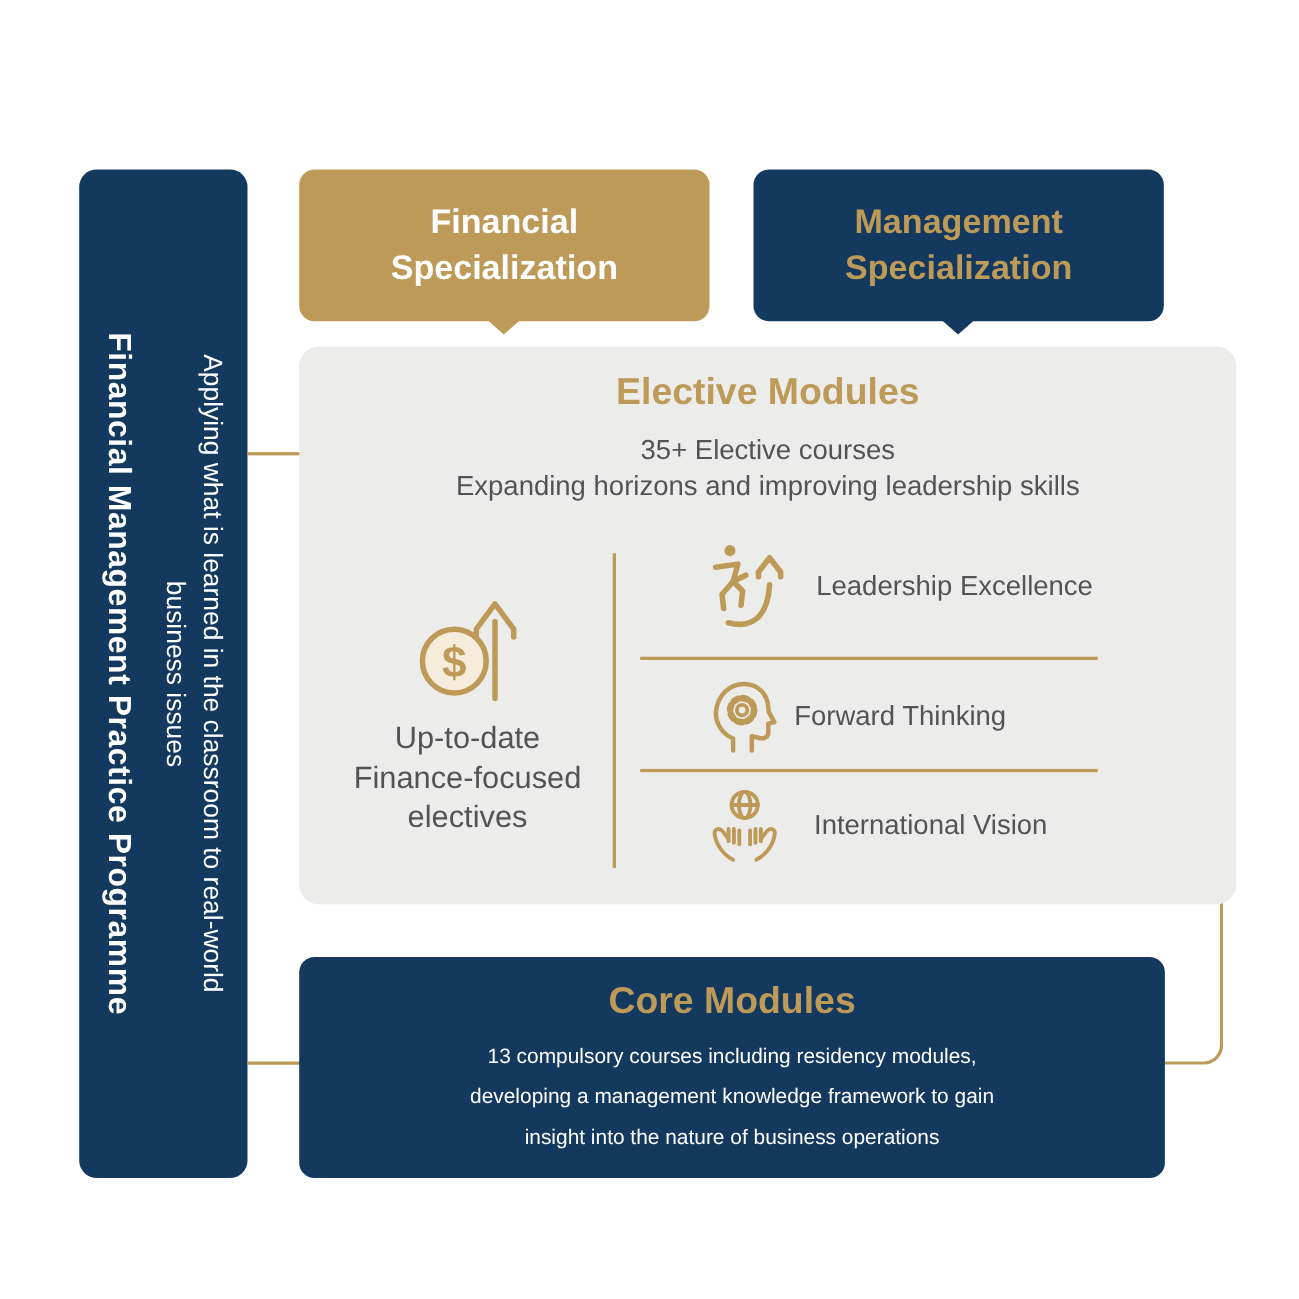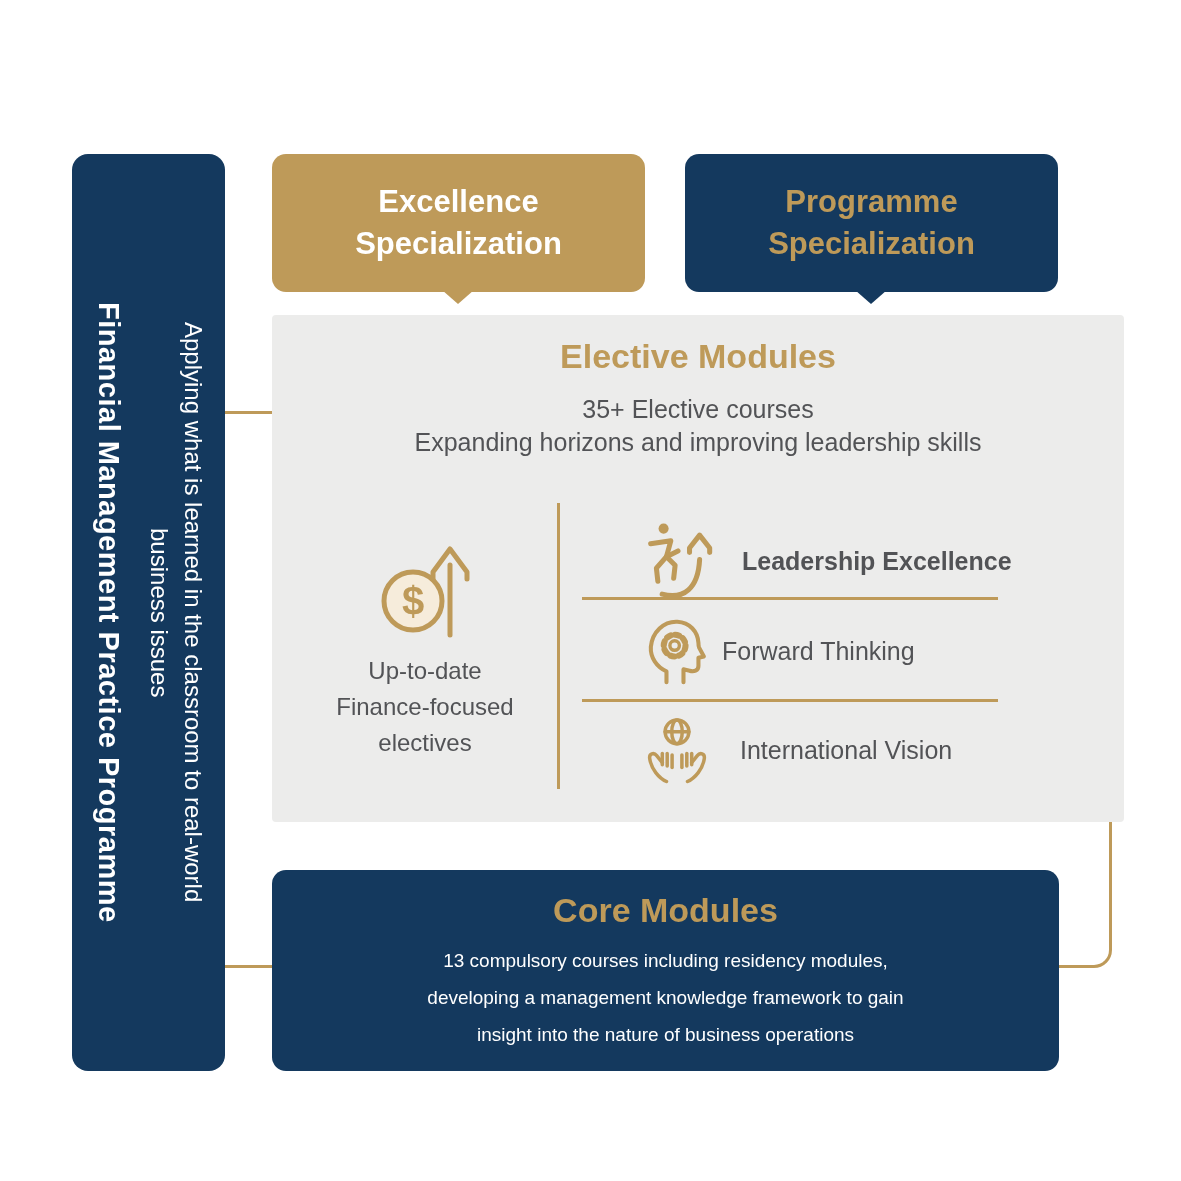--- a/index.html
+++ b/index.html
@@ -58,50 +58,50 @@
     top:290px; width:0; height:0;
     border-left:16px solid transparent;
     border-right:16px solid transparent;
   }
   .tail-tech{ left:442px; border-top:14px solid var(--gold); }
   .tail-lead{ left:855px; border-top:14px solid var(--navy); }
 
   
   .elective{
     left:272px; top:315px; width:852px; height:507px;
-    background:var(--gray-panel); border-radius:4px;
+    background:var(--gray-panel); border-radius:18px;
   }
   .em-title{
     position:absolute; top:22px; left:0; width:100%;
     text-align:center; color:var(--gold);
     font-weight:bold; font-size:34px;
   }
   .em-sub{
     position:absolute; left:0; width:100%;
     text-align:center; color:var(--text-gray); font-size:25px;
   }
   .em-sub1{ top:80px; }
   .em-sub2{ top:113px; }
   .v-divider{
     position:absolute; left:285px; top:188px;
     width:3px; height:286px; background:var(--gold);
   }
   .coin-wrap{ position:absolute; left:104px; top:216px; width:100px; height:120px; color:var(--gold); }
   .uptodate{
     position:absolute; left:0; top:338px; width:306px;
     text-align:center; color:var(--text-gray);
-    font-size:24px; line-height:36px;
+    font-size:28px; line-height:36px;
   }
   .uptodate span{display:block;}
   .em-row{
     position:absolute; left:370px; width:400px;
     display:flex; align-items:center; gap:28px;
     color:var(--gold);
   }
-  .em-row-1{ top:202px; height:88px;font-weight:bold; }
+  .em-row-1{ top:174px; height:88px; }
   .em-row-2{ top:296px; height:80px;gap:12px; }
   .em-row-3{ top:398px; height:74px;text-align:center; }
   .em-row .label{
     color:var(--text-gray); font-size:25px; white-space:nowrap;
   }
   .h-divider{
     position:absolute; left:310px; width:416px; height:3px; background:var(--gold);
   }
   .h-divider-1{ top:282px; }
   .h-divider-2{ top:384px; }
@@ -137,27 +137,27 @@
 
 <div class="abs left-bar">
   <div class="vtitle">Financial Management Practice Programme</div>
   <div class="vsubtitle">
     <span>Applying what is learned in the classroom to real-world</span>
     <span>business issues</span>
   </div>
 </div>
 
 <div class="abs spec-box spec-tech">
-  <span>Excellence</span>
+  <span>Financial</span>
   <span>Specialization</span>
 </div>
 <div class="abs tail tail-tech"></div>
 
 <div class="abs spec-box spec-lead">
-  <span>Programme</span>
+  <span>Management</span>
   <span>Specialization</span>
 </div>
 <div class="abs tail tail-lead"></div>
 
 <div class="abs conn conn-left-top"></div>
 <div class="abs conn-right"></div>
 <div class="abs conn conn-left-bottom"></div>
 
 <div class="abs elective">
   <div class="em-title">Elective Modules</div>

